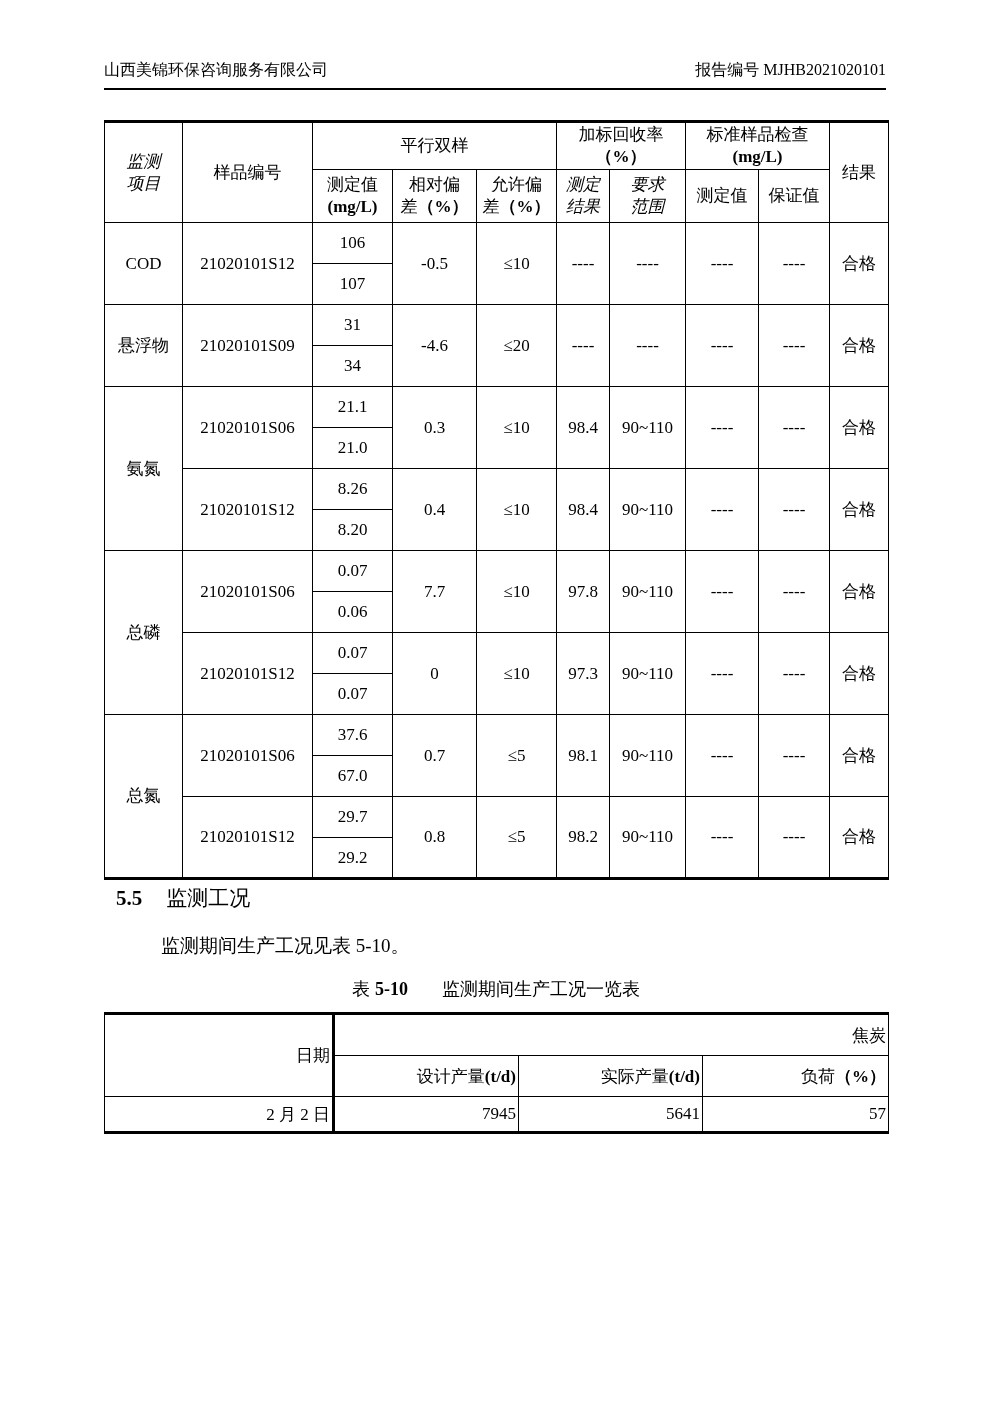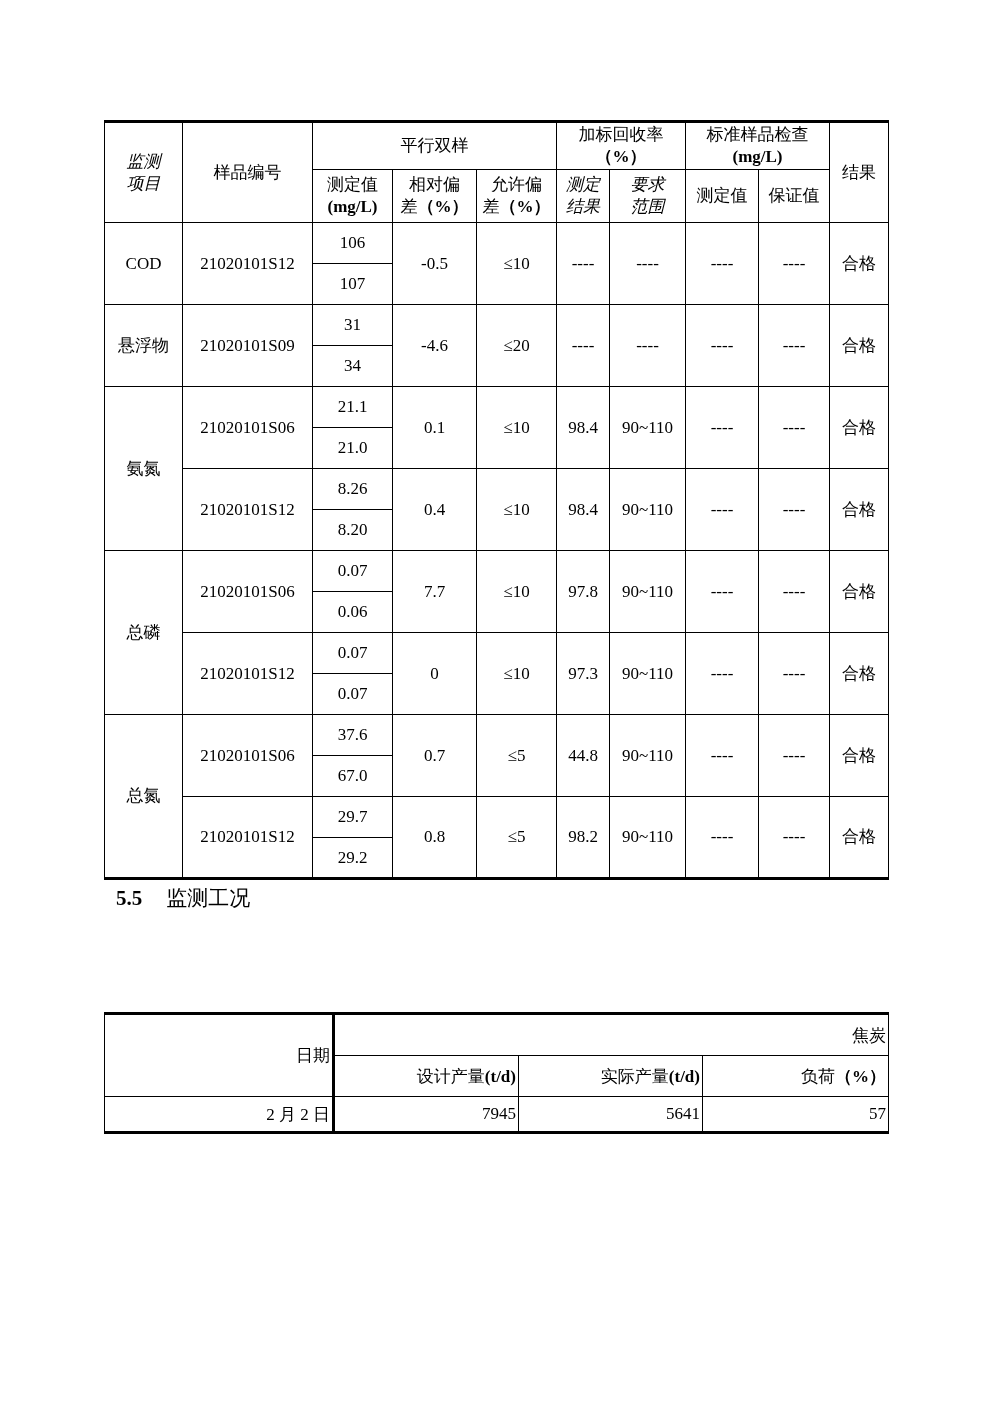--- a/index.html
+++ b/index.html
@@ -94,20 +94,24 @@
     text-align: center;
     font-size: 15px;
     letter-spacing: 3px;
   }
 </style>
 </head>
 <body>
 
 <div class="page">
 
+  <div class="doc-header">
+    <span>山西美锦环保咨询服务有限公司</span>
+    <span>报告编号 MJHB2021020101</span>
+  </div>
 
   <div class="qa-wrap">
     <table class="qa">
       <colgroup>
         <col style="width:78px">
           <col style="width:130px">
           <col style="width:80px">
           <col style="width:84px">
         <col style="width:80px">
           <col style="width:53px">
@@ -184,21 +188,21 @@
           <td rowspan="2">合格</td>
         </tr>
         <tr>
           <td>34</td>
         </tr>
 
         <tr>
           <td rowspan="4">氨氮</td>
           <td rowspan="2">21020101S06</td>
           <td>21.1</td>
-          <td rowspan="2">0.1</td>
+          <td rowspan="2">0.3</td>
           <td rowspan="2">≤10</td>
           <td rowspan="2">98.4</td>
           <td rowspan="2">90~110</td>
           <td rowspan="2">----</td>
           <td rowspan="2">----</td>
           <td rowspan="2">合格</td>
         </tr>
         <tr>
           <td>21.0</td>
         </tr>
@@ -248,21 +252,21 @@
         <tr>
           <td>0.07</td>
         </tr>
 
         <tr>
           <td rowspan="4">总氮</td>
           <td rowspan="2">21020101S06</td>
           <td>37.6</td>
           <td rowspan="2">0.7</td>
           <td rowspan="2">≤5</td>
-          <td rowspan="2">44.8</td>
+          <td rowspan="2">98.1</td>
           <td rowspan="2">90~110</td>
           <td rowspan="2">----</td>
           <td rowspan="2">----</td>
           <td rowspan="2">合格</td>
         </tr>
         <tr>
           <td>67.0</td>
         </tr>
 
         <tr>
@@ -280,21 +284,25 @@
           <td>29.2</td>
         </tr>
       </tbody>
     </table>
   </div>
 
   <div class="section-heading">
     <span class="num">5.5</span><span>监测工况</span>
   </div>
 
-
+  <div class="body-para">监测期间生产工况见表 5-10。</div>
+
+  <div class="table-caption">
+    <span class="cap-prefix">表</span><span class="cap-num">5-10</span><span>监测期间生产工况一览表</span>
+  </div>
 
   <div class="prod-wrap">
     <table class="prod">
       <colgroup>
         <col style="width:229px">
           <col style="width:185px">
           <col style="width:184px">
           <col style="width:186px">
       </colgroup>
       <tbody>

